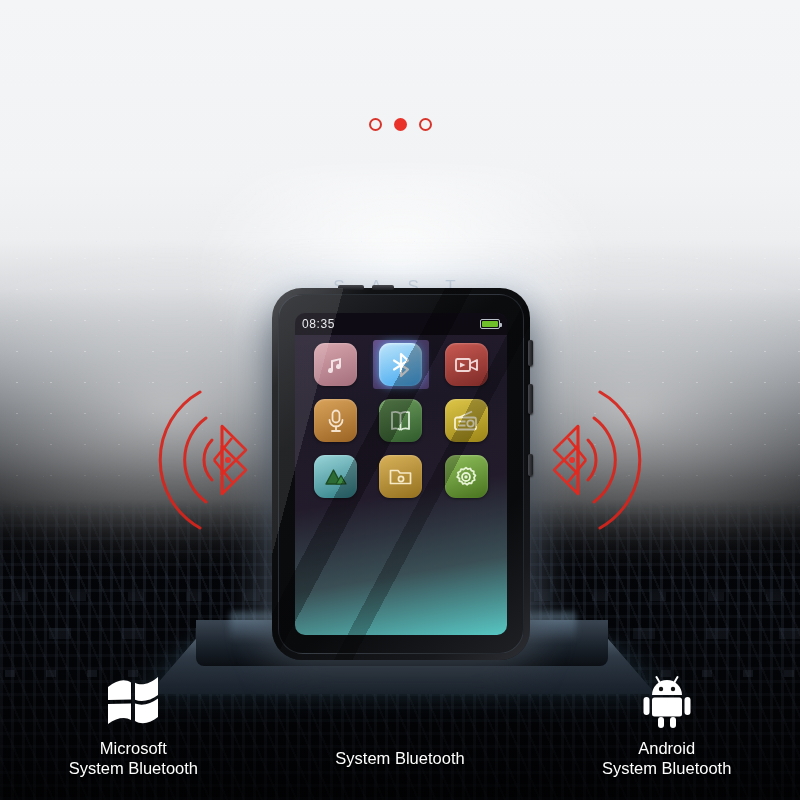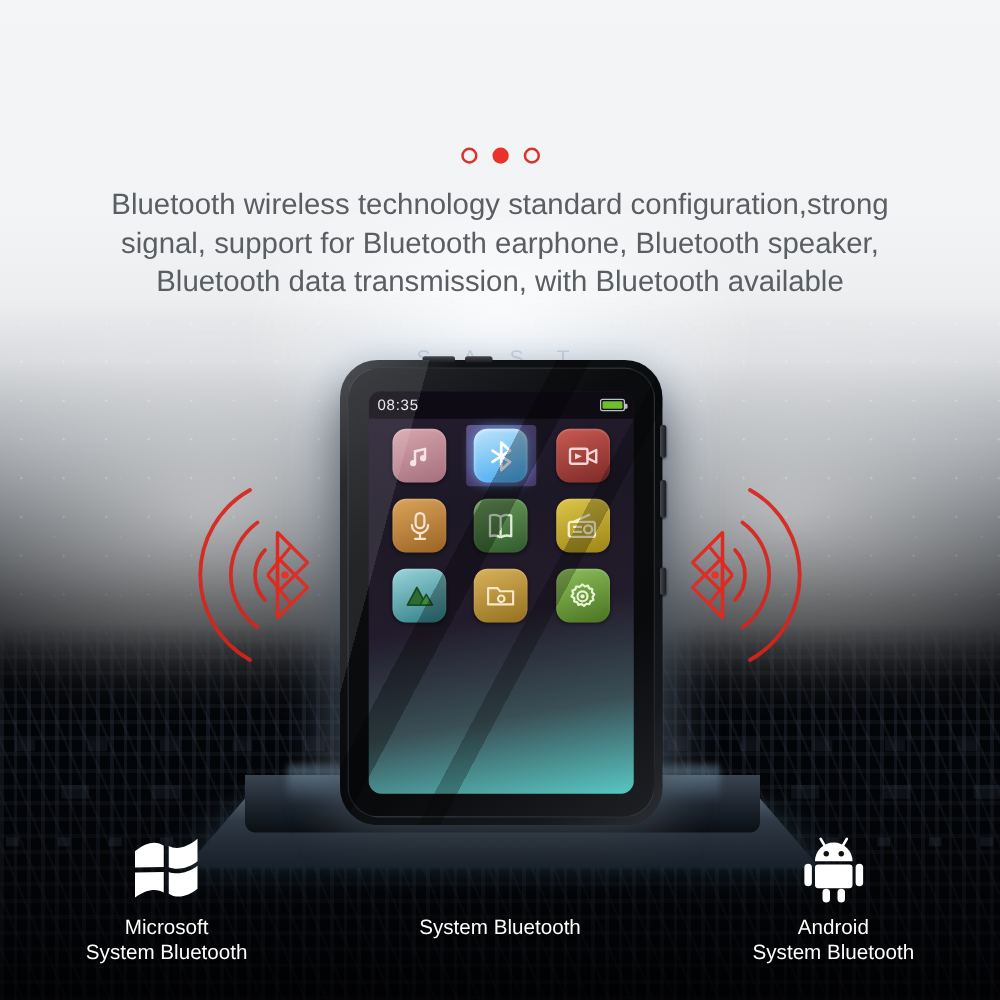--- a/index.html
+++ b/index.html
@@ -199,21 +199,21 @@
     filter:blur(3px);
   }
   .chip-dot{
     position:absolute; left:406px; top:645px; width:3px; height:3px;
     border-radius:50%; background:#cfe6f2; box-shadow:0 0 5px #bcd8ea;
   }
 
   
   .os-row{
     position:absolute; left:0; right:0; bottom:16px; height:120px;
-    display:flex; align-items:flex-start;
+    display:flex; align-items:center;
   }
   .os-item{ flex:1; display:flex; flex-direction:column; align-items:center; }
   .os-logo{ height:62px; display:flex; align-items:center; justify-content:center; margin-bottom:6px; }
   .os-label{
     text-align:center; color:#ffffff; font-size:16.5px; line-height:20px; font-weight:400;
     text-shadow:0 1px 3px rgba(0,0,0,.9);
   }
   .os-item.apple .os-logo{ opacity:0; }
 </style>
 </head>
@@ -229,21 +229,20 @@
   <div class="circuit"></div>
   <div class="circuit-chips"></div>
 
 
   <div class="dots">
     <span class="dot hollow"></span>
     <span class="dot solid"></span>
     <span class="dot hollow"></span>
   </div>
 
-  <div class="subtitle">Bluetooth wireless technology standard configuration,strong signal, support for Bluetooth earphone, Bluetooth speaker, Bluetooth data transmission, with Bluetooth available</div>
 
   <div class="sast">S A S T</div>
 
   <div class="wave-wrap wave-left">
     <svg viewBox="0 0 160 180" fill="none">
       <g stroke="#d8241c" stroke-width="3" fill="none" stroke-linecap="round" opacity="0.92">
         <path d="M104 22 A 78 78 0 0 0 104 158"></path>
         <path d="M110 48 A 52 52 0 0 0 110 132"></path>
         <path d="M116 70 A 29 29 0 0 0 116 110"></path>
       </g>

